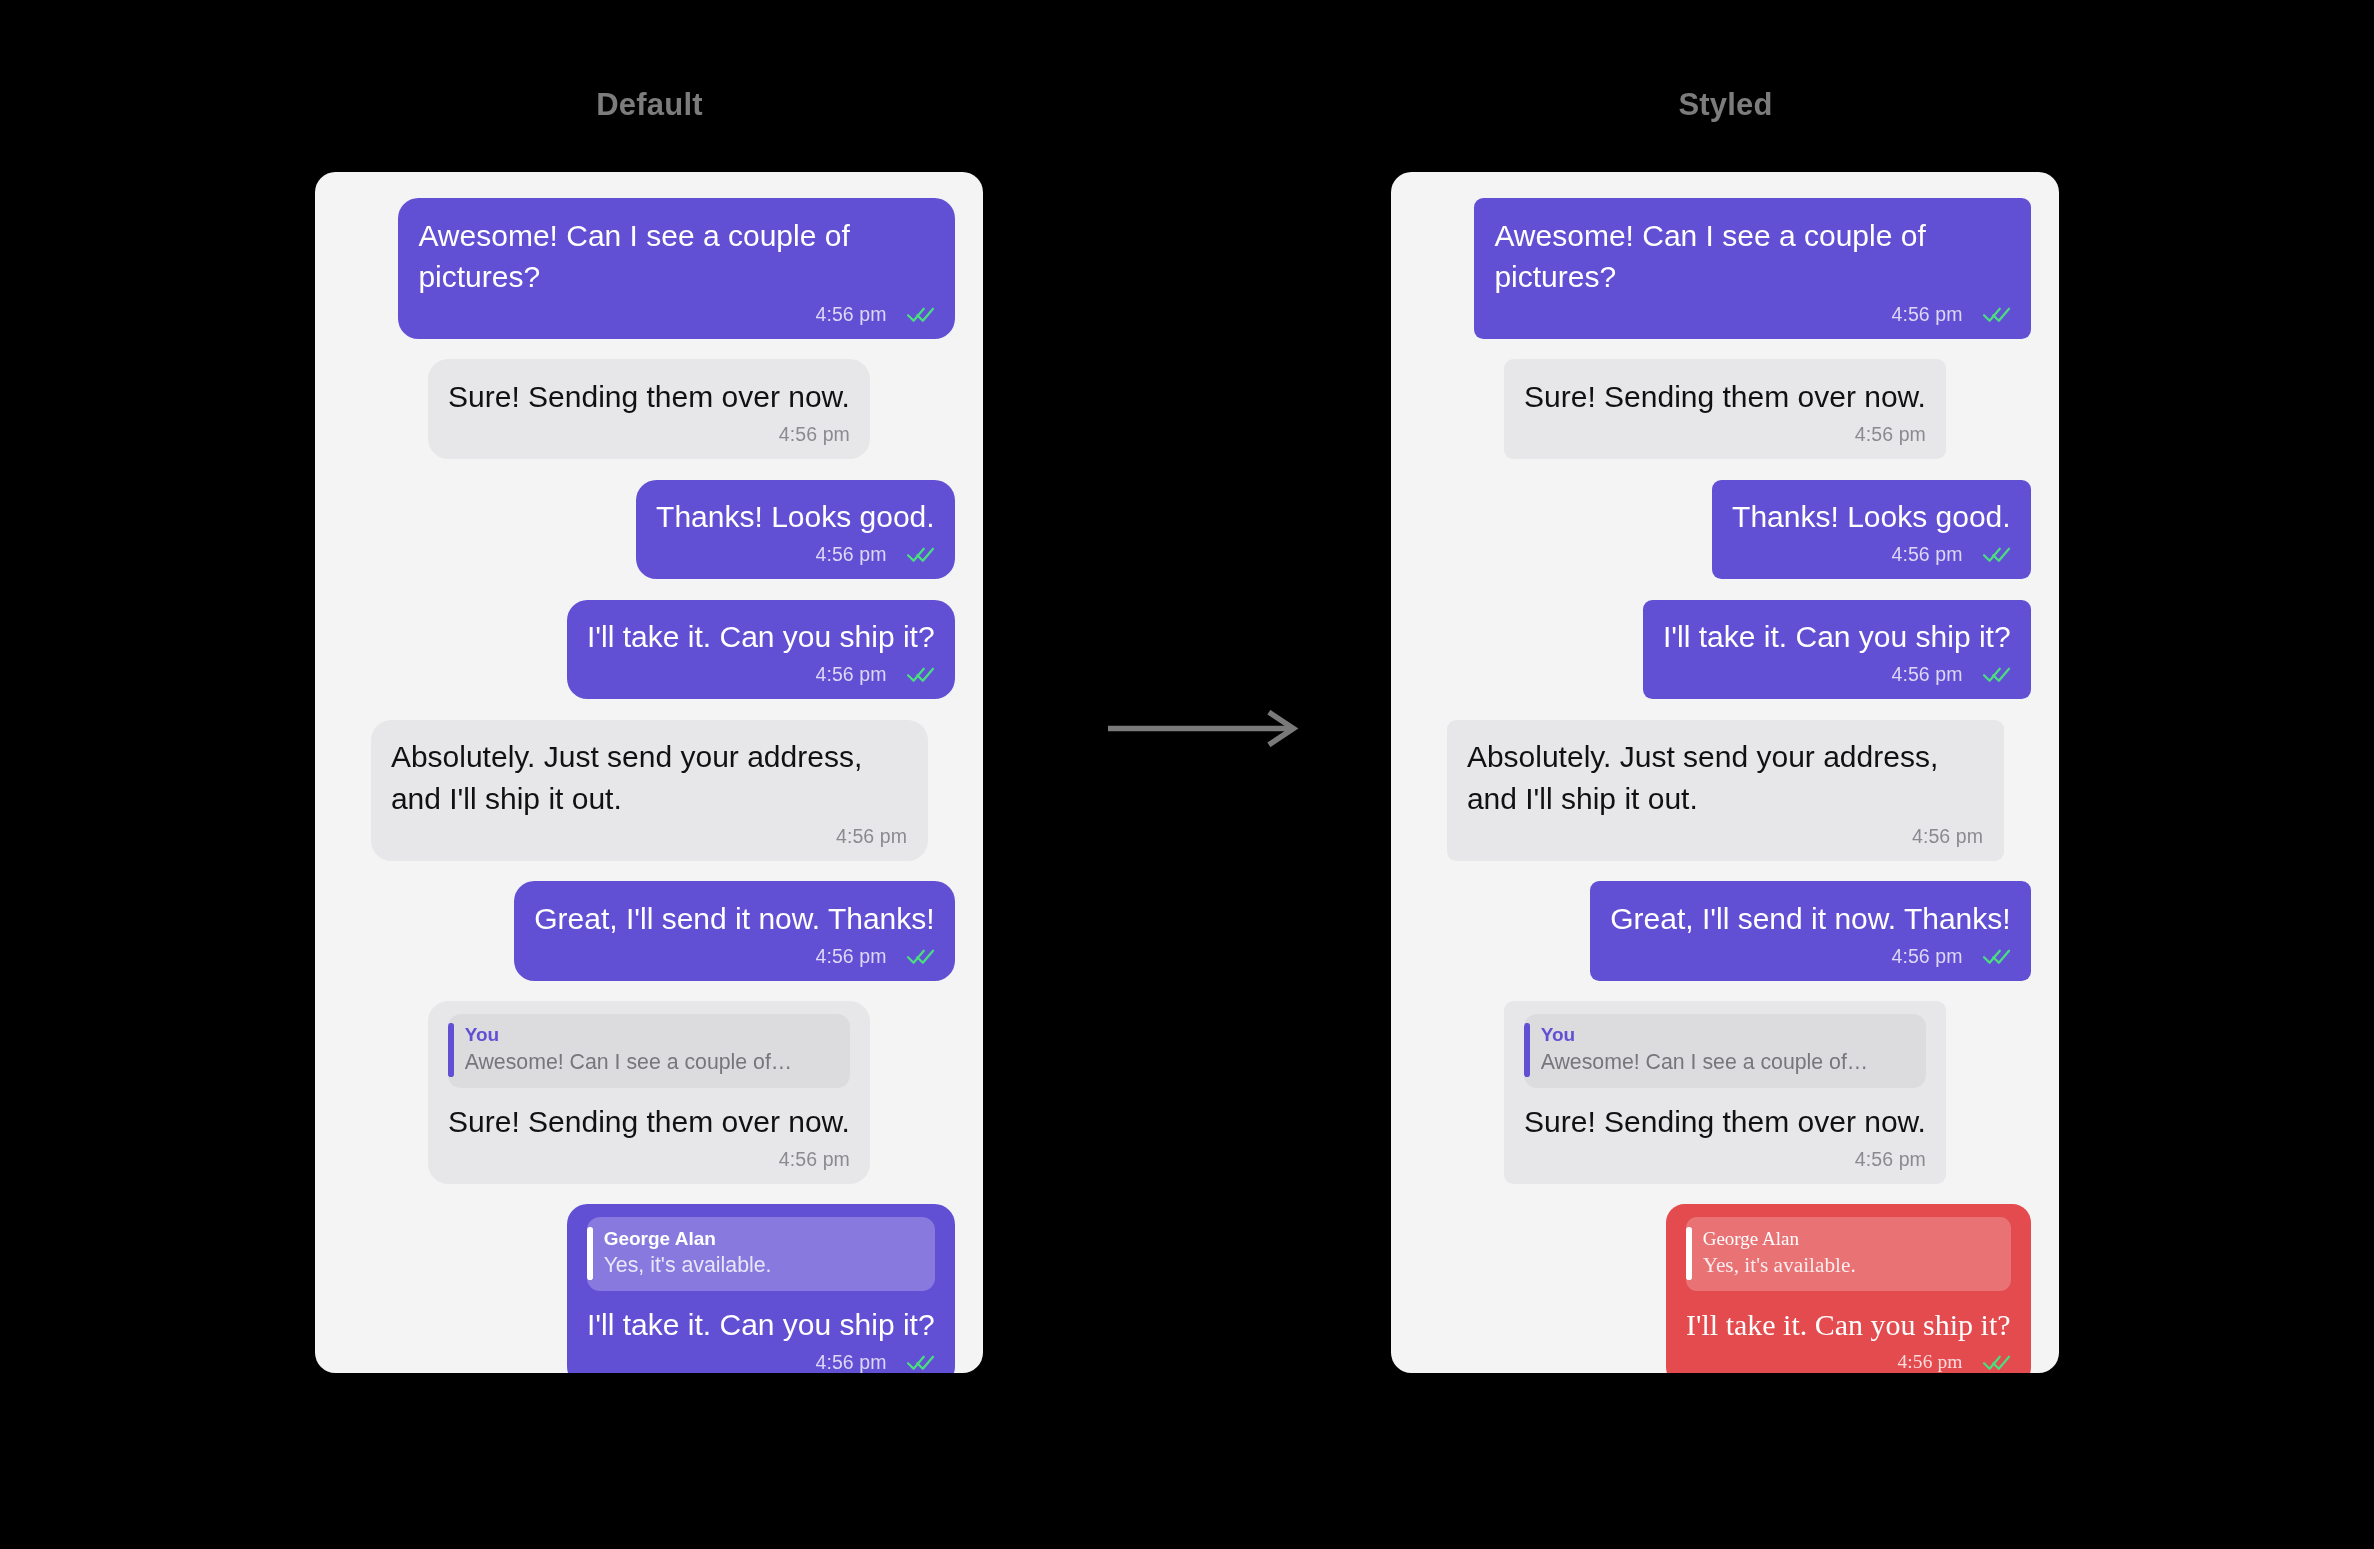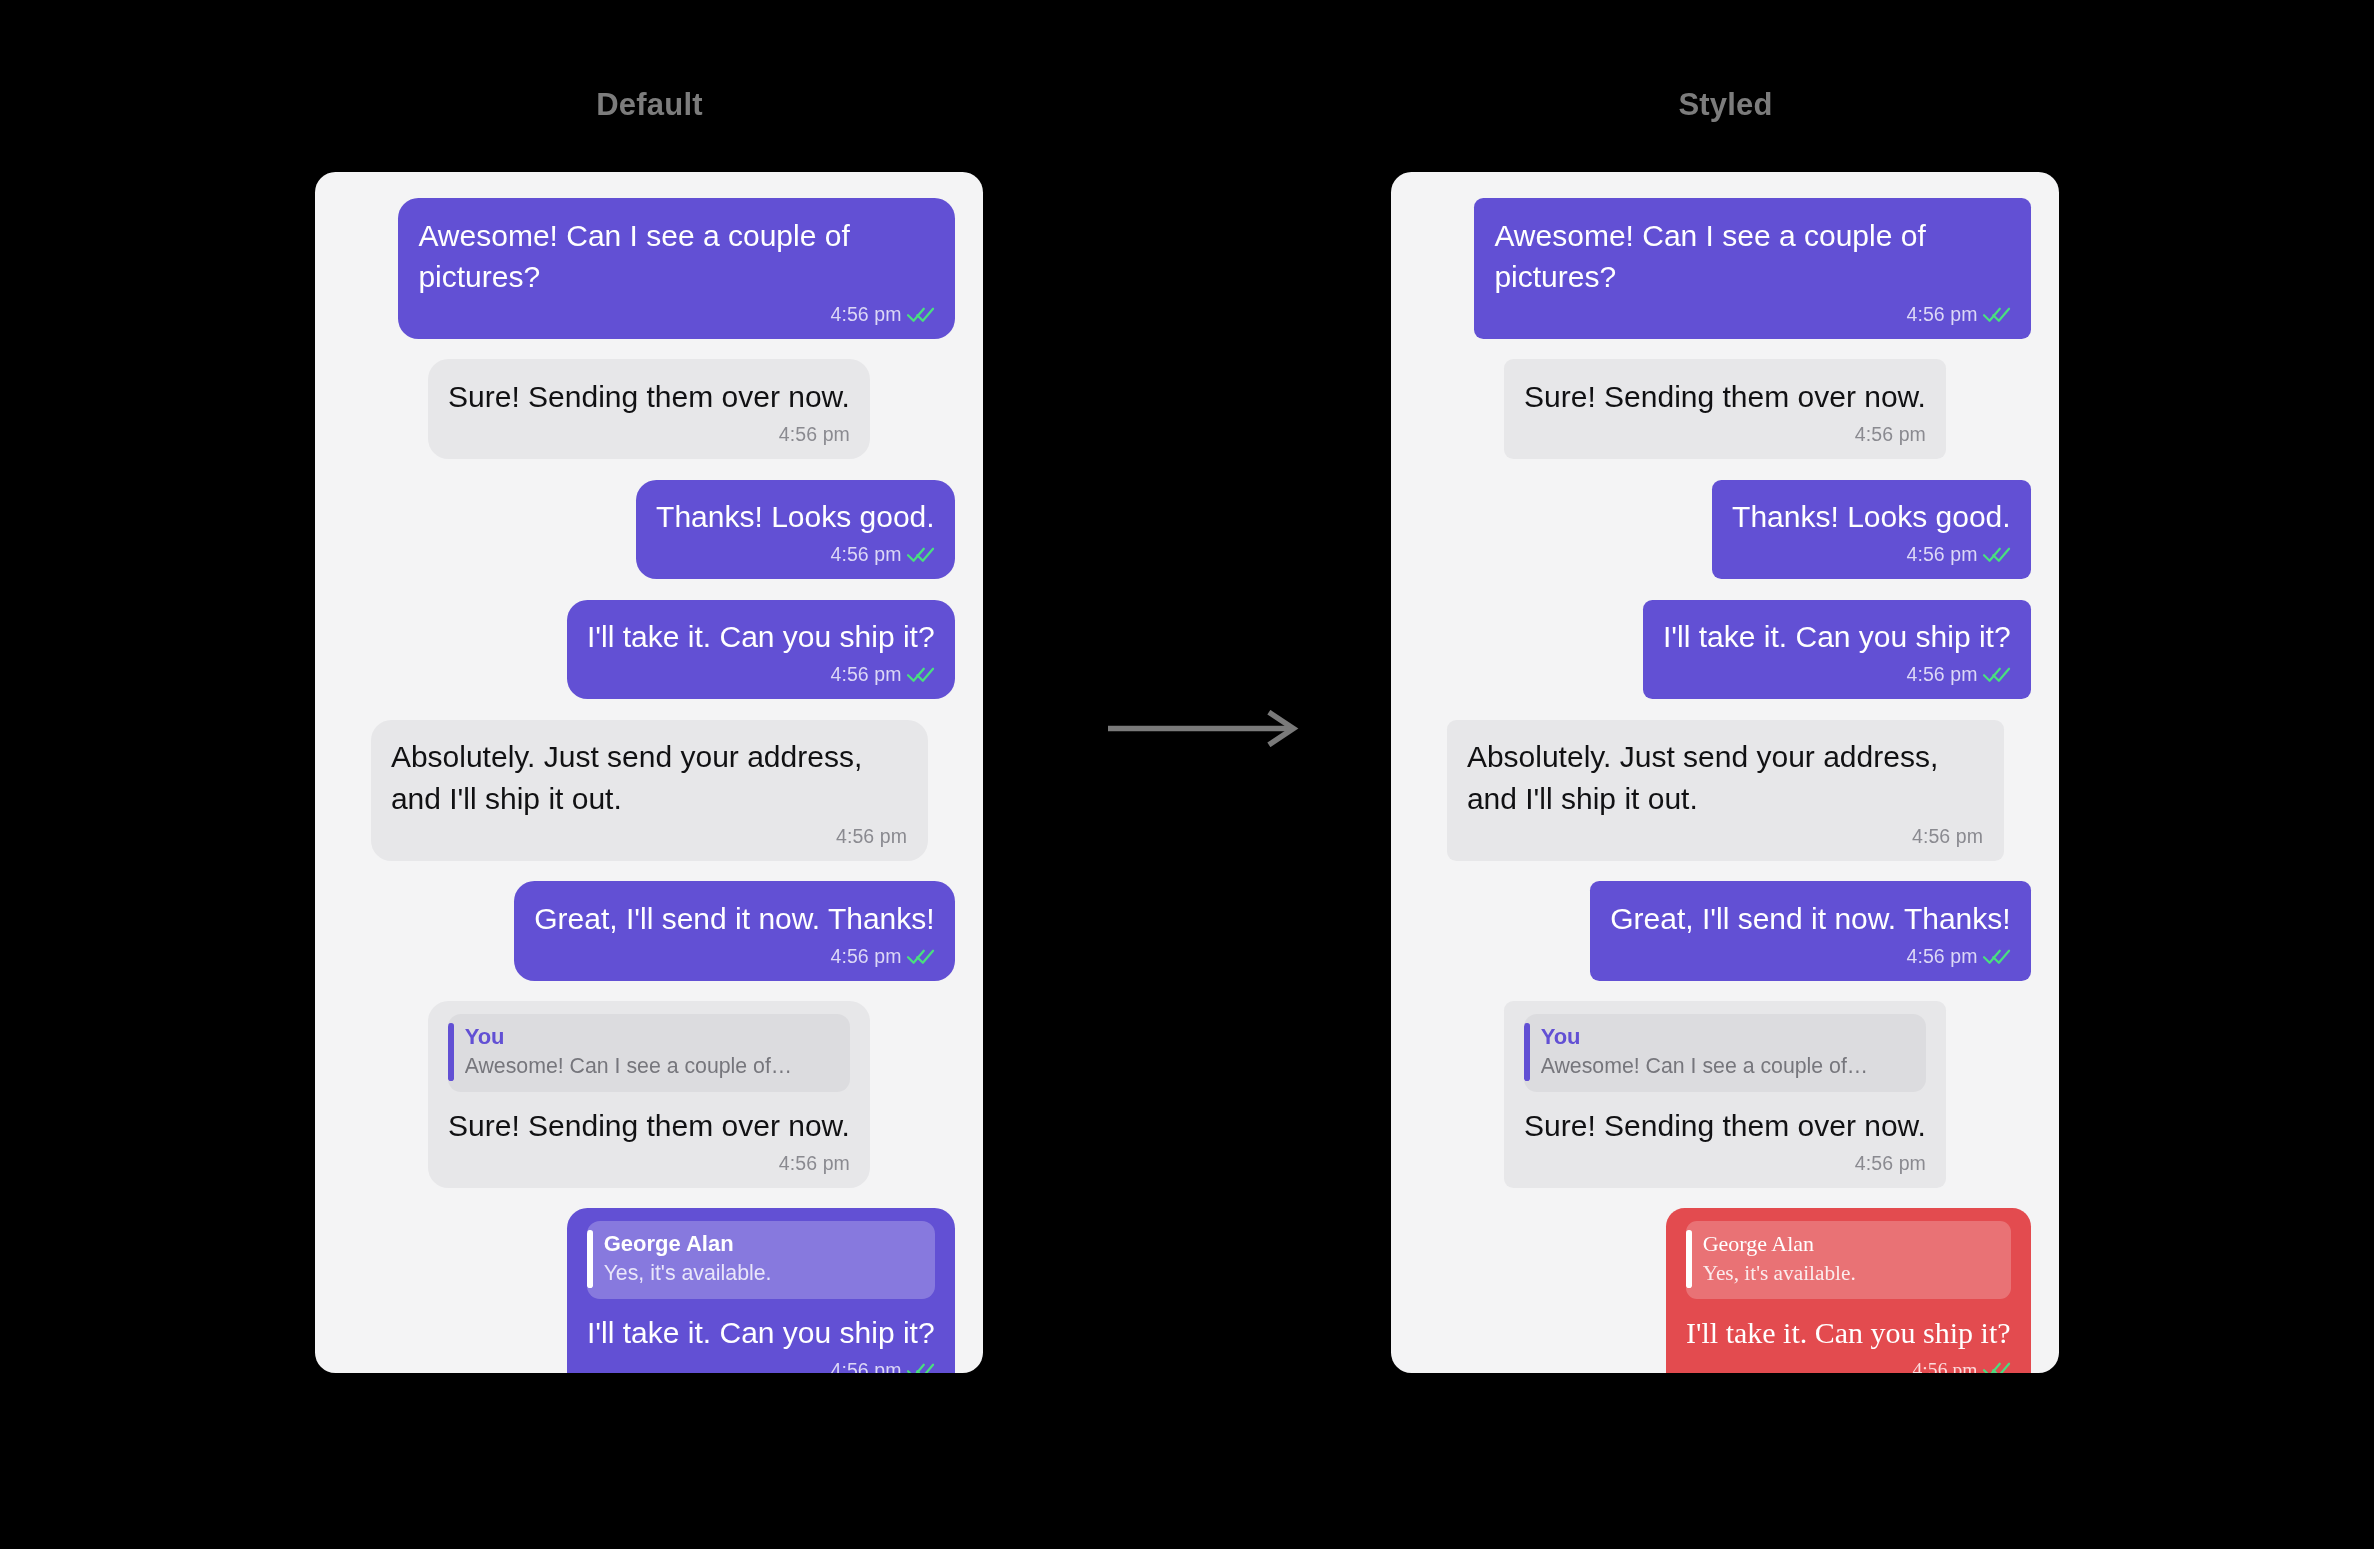--- a/index.html
+++ b/index.html
@@ -73,21 +73,21 @@
   }
   .bubble .text {
     font-size: 30px;
     line-height: 1.38;
     white-space: pre-wrap;
   }
   .meta {
     display: flex;
     align-items: center;
     justify-content: flex-end;
-    gap: 5px;
+    gap: 20px;
     margin-top: 5.6px;
     font-size: 19.5px;
   }
   .meta .time { letter-spacing: 0.1px; }
   .ticks { width: 28px; height: 16.7px; display: block; }
 
   
   .default .bubble { border-radius: 20.4px; }
   .default .bubble.out { background: #6250d4; }
   .default .bubble.out .text { color: #ffffff; }
@@ -130,21 +130,21 @@
     padding: 9.3px 15px 11px 0;
     margin-bottom: 13px;
     overflow: hidden;
   }
   .quote-bar {
     width: 5.6px;
     flex: 0 0 5.6px;
     border-radius: 2.8px;
   }
   .quote-body { min-width: 0; padding-right: 3.7px; }
-  .quote-name { font-size: 22px; font-weight: bold; line-height: 1.3; }
+  .quote-name { font-size: 19px; font-weight: bold; line-height: 1.3; }
   .quote-text {
     font-size: 21.3px;
     line-height: 1.35;
     white-space: nowrap;
     overflow: hidden;
     text-overflow: ellipsis;
     max-width: 352px;
   }
 
   

